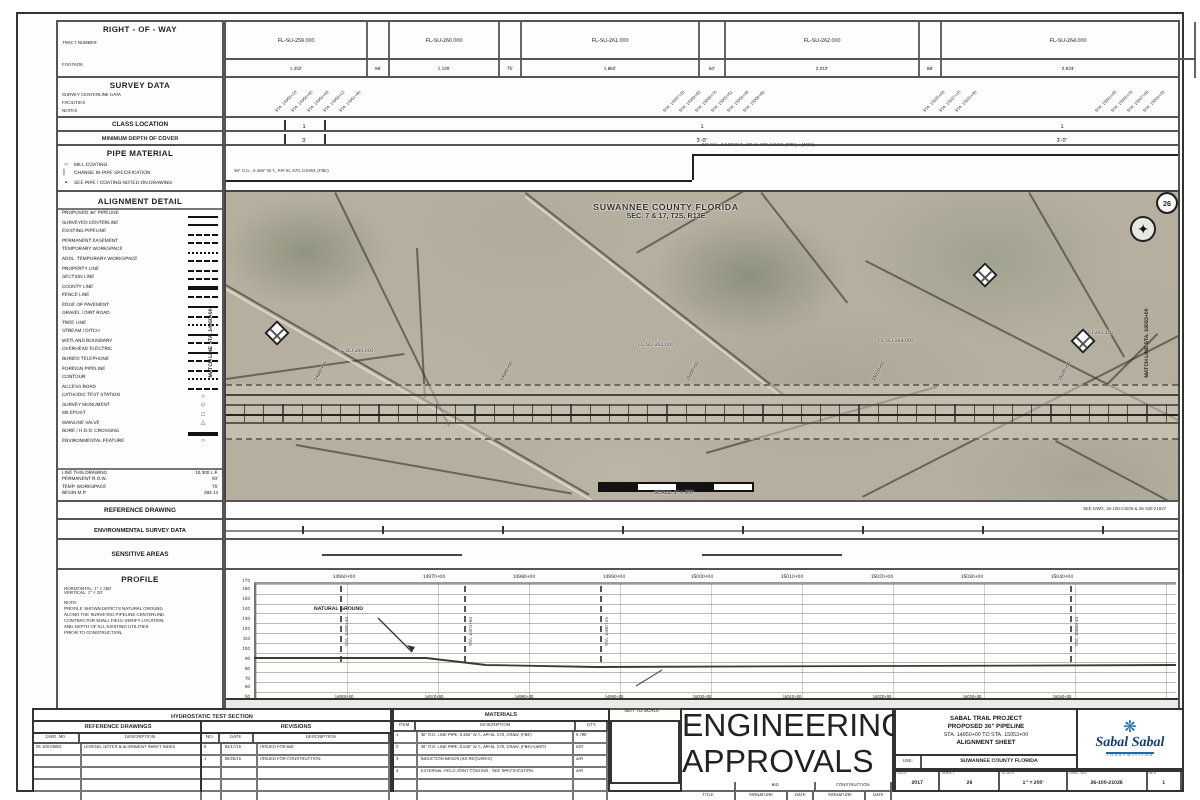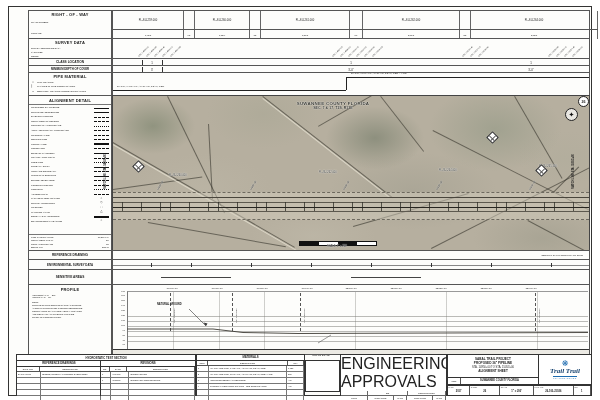--- a/index.html
+++ b/index.html
@@ -681,21 +681,21 @@
         <div style="font-weight:normal;font-size:2.7px;">STA. 14950+00 TO STA. 15053+00</div>
         <div>ALIGNMENT SHEET</div>
       </div>
       <div id="tb-use">
         <div class="ul">USE:</div>
         <div class="uv">SUWANNEE COUNTY FLORIDA</div>
       </div>
     </div>
     <div id="tb-logo">
       <div class="logo-icon">❋</div>
-      <div class="logo-name">Trail Trail</div>
+      <div class="logo-name">Sabal Sabal</div>
       <div class="logo-sub">TRANSMISSION</div>
     </div>
   </div>
   <div id="tb-fields">
       <div class="fld" style="width: 22px;">
         <div class="fl">DATE</div>
         <div class="fv">2017</div>
       </div>
       <div class="fld" style="width: 30px;">
         <div class="fl">SHEET</div>

